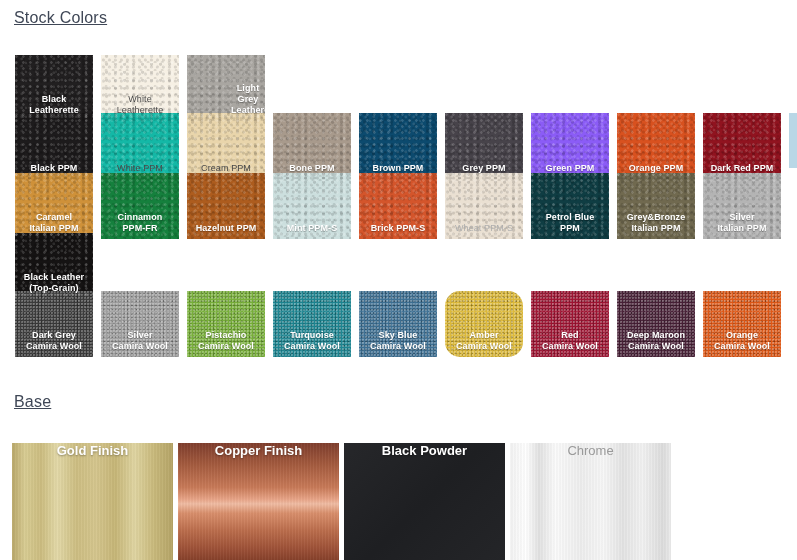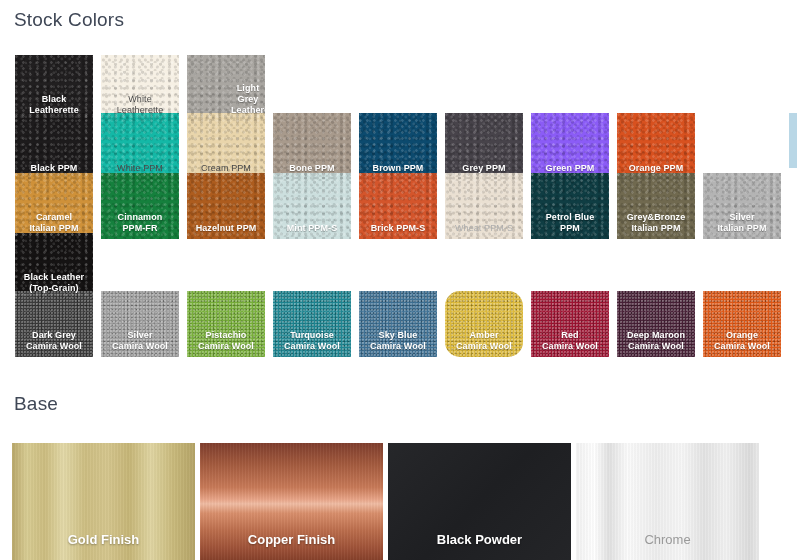--- a/index.html
+++ b/index.html
@@ -14,25 +14,26 @@
   .page {
     position: relative;
     width: 797px;
     height: 560px;
     background: #fff;
     overflow: hidden;
   }
 
   .section-title {
     color: #3f4756;
-    font-size: 19px;
+    font-size: 16px;
     font-weight: 400;
     letter-spacing: 0.2px;
     margin: 0;
     padding: 0;
+    text-decoration: underline;
   }
   .title-stock { position: absolute; left: 14px; top: 9px; }
   .title-base  { position: absolute; left: 14px; top: 393px; }
 
   
   .swatch-grid {
     position: absolute;
     left: 15px;
     display: flex;
     flex-wrap: wrap;
@@ -109,25 +110,24 @@
   
   .base-grid {
     position: absolute;
     left: 12px;
     top: 443px;
     display: flex;
     gap: 5px;
   }
   .base-swatch {
     position: relative;
-    width: 183px;
+    width: 161px;
     height: 117px;
     overflow: hidden;
     display: flex;
-    align-items: flex-end;
     justify-content: center;
     cursor: pointer;
   }
   .base-swatch .lbl {
     position: relative;
     z-index: 3;
     width: 100%;
     text-align: center;
     font-size: 13px;
     font-weight: 700;
@@ -198,20 +198,23 @@
       </div>
       <div class="swatch grain" style="background: rgb(71, 67, 74);">
         <div class="lbl light">Grey PPM</div>
       </div>
       <div class="swatch grain" style="background: #8b5cf6;">
         <div class="lbl light">Green PPM</div>
       </div>
       <div class="swatch grain" style="background: rgb(216, 81, 31);">
         <div class="lbl light">Orange PPM</div>
       </div>
+      <div class="swatch grain" style="background: rgb(144, 19, 31);">
+        <div class="lbl light">Dark Red PPM</div>
+      </div>
     </div>
   <div class="swatch-grid grid-row3" id="row3">
       <div class="swatch grain" style="background: rgb(207, 145, 57);">
         <div class="lbl light"><span>Caramel</span><br><span>Italian PPM</span></div>
       </div>
       <div class="swatch grain" style="background: #15803d;">
         <div class="lbl light"><span>Cinnamon</span><br><span>PPM-FR</span></div>
       </div>
       <div class="swatch grain" style="background: rgb(173, 92, 30);">
         <div class="lbl light">Hazelnut PPM</div>

